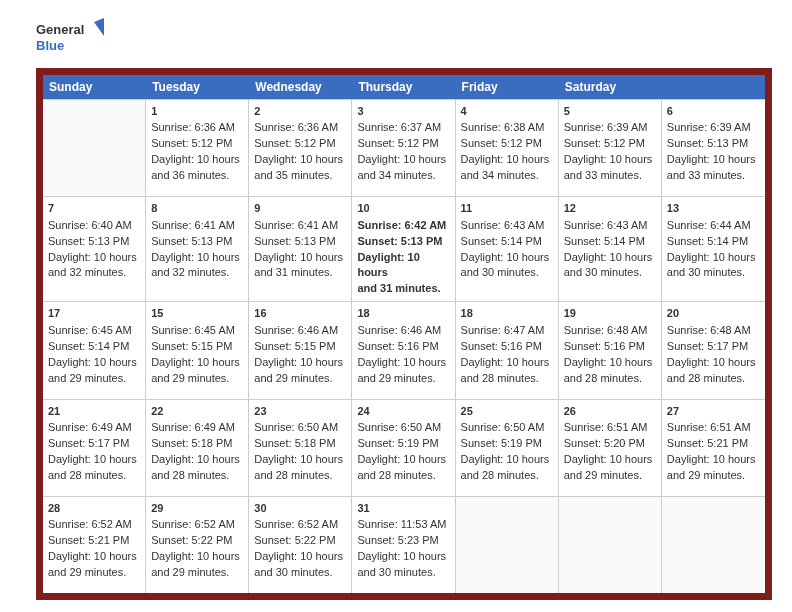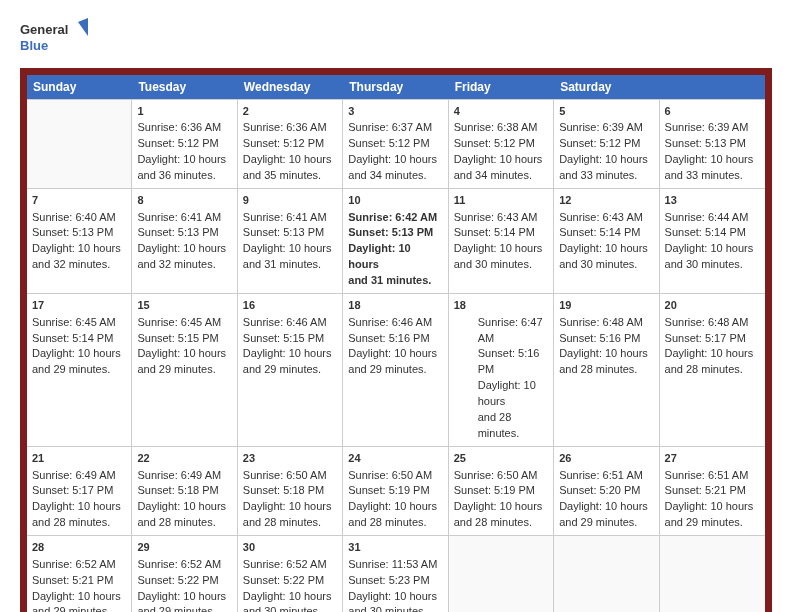--- a/index.html
+++ b/index.html
@@ -6,21 +6,21 @@
     body {
       font-family: Arial, sans-serif;
       background: #fff;
       width: 792px;
       height: 612px;
       overflow: hidden;
     }
     .page {
       width: 792px;
       height: 612px;
-      padding: 18px 20px 12px 20px;
+      padding: 18px 20px 12px 36px;
       display: flex;
       flex-direction: column;
     }
     .header {
       display: flex;
       justify-content: space-between;
       align-items: flex-start;
       margin-bottom: 10px;
     }
     .logo {
@@ -245,21 +245,21 @@
           </div>
           <div class="cal-cell">
             <span class="day-num">18</span>
             <div class="info" style="white-space: pre-line;">Sunrise: 6:46 AM
 Sunset: 5:16 PM
 Daylight: 10 hours
 and 29 minutes.</div>
           </div>
           <div class="cal-cell">
             <span class="day-num">18</span>
-            <div class="info" style="white-space: pre-line; margin-left: 24px;">Sunrise: 6:47 AM
+            <div class="info" style="white-space: pre-line;">Sunrise: 6:47 AM
 Sunset: 5:16 PM
 Daylight: 10 hours
 and 28 minutes.</div>
           </div>
           <div class="cal-cell">
             <span class="day-num">19</span>
             <div class="info" style="white-space: pre-line;">Sunrise: 6:48 AM
 Sunset: 5:16 PM
 Daylight: 10 hours
 and 28 minutes.</div>

